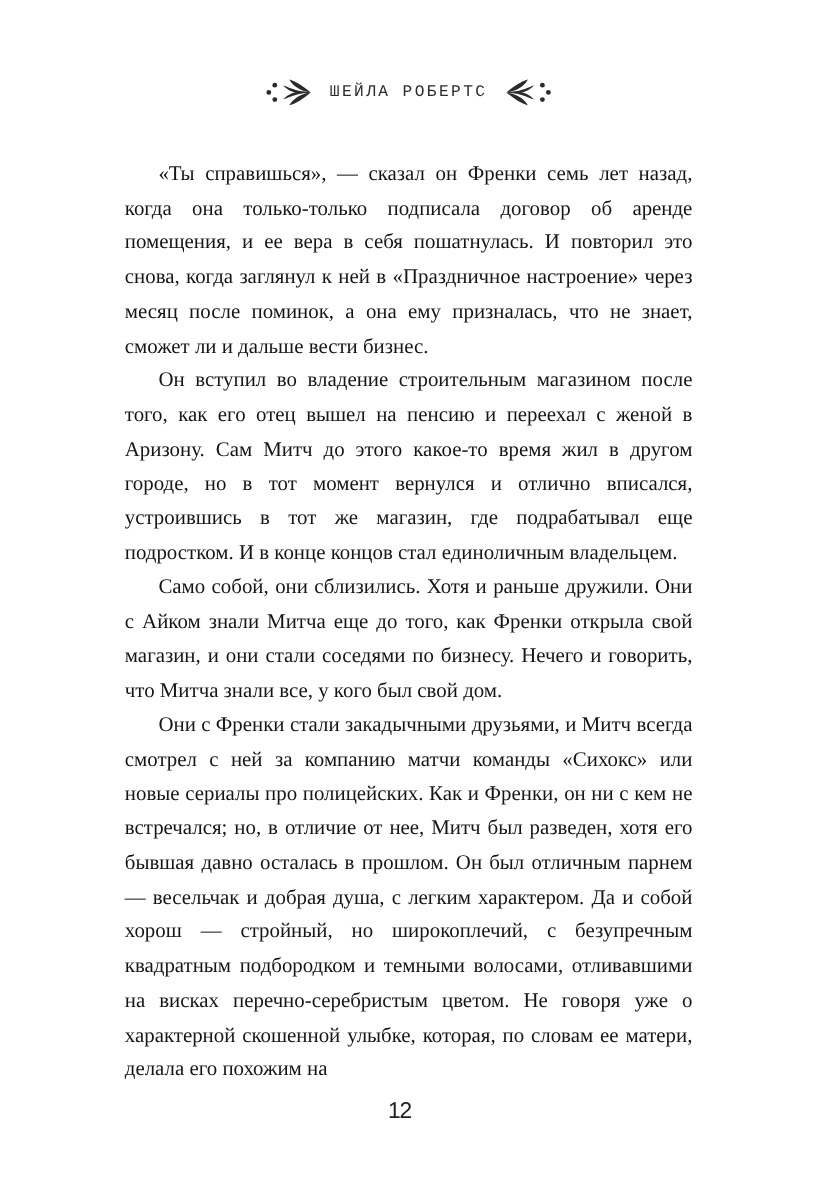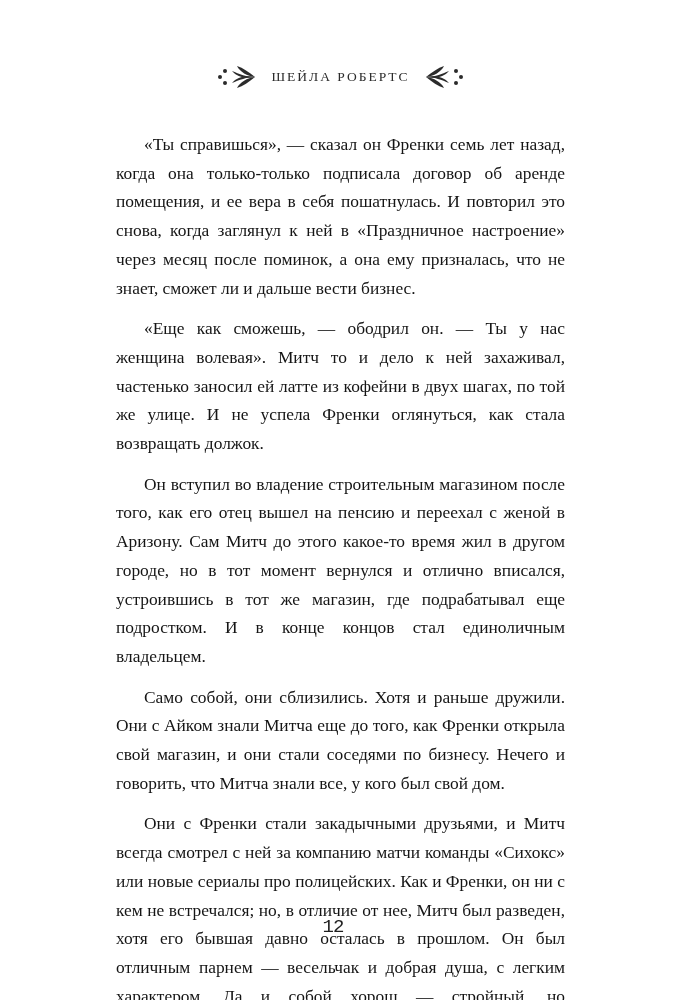--- a/index.html
+++ b/index.html
@@ -28,52 +28,52 @@
     justify-content: center;
     gap: 14px;
     margin-bottom: 38px;
     height: 30px;
   }
   .running-head .title {
     font-size: 13.5px;
     letter-spacing: 2.0px;
     text-transform: uppercase;
     color: #2b2b2b;
-    font-family: Liberation Serif, serif;
+    font-family: Liberation Mono, monospace;
     white-space: nowrap;
   }
   .ornament {
     display: inline-block;
     line-height: 0;
   }
   .ornament svg {
     display: block;
   }
   .body-text {
     font-size: 17.4px;
     line-height: 28.7px;
     text-align: justify;
     text-justify: inter-word;
     color: #151515;
     hyphens: manual;
   }
   .body-text p {
-    margin: 12px;
+    margin: 0;
     text-indent: 28px;
   }
   .folio {
     position: absolute;
     left: 0;
     right: 15px;
     bottom: 62px;
     text-align: center;
     font-size: 19px;
     letter-spacing: -1px;
     color: #1f1f1f;
-    font-family: Liberation Mono, monospace;
+    font-family: Liberation Sans, sans-serif;
   }
 </style>
 </head>
 <body>
 
 <div class="page">
 
   <div class="running-head">
     <span class="ornament">
       <svg width="42" height="22" viewBox="0 0 42 22">
@@ -99,21 +99,20 @@
           <circle cx="10" cy="5" r="2"></circle>
           <circle cx="5" cy="11" r="2"></circle>
           <circle cx="10" cy="17" r="2"></circle>
         </g>
       </svg>
     </span>
   </div>
 
   <div class="body-text">
     <p>«Ты справишься», — сказал он Френки семь лет назад, когда она только-только подписала договор об аренде помещения, и ее вера в себя пошатнулась. И повторил это снова, когда заглянул к ней в «Праздничное настроение» через месяц после поминок, а она ему призналась, что не знает, сможет ли и дальше вести бизнес.</p>
-    <p>«Еще как сможешь, — ободрил он. — Ты у нас женщина волевая». Митч то и дело к ней захаживал, частенько заносил ей латте из кофейни в двух шагах, по той же улице. И не успела Френки оглянуться, как стала возвращать должок.</p>
     <p>Он вступил во владение строительным магазином после того, как его отец вышел на пенсию и переехал с женой в Аризону. Сам Митч до этого какое-то время жил в другом городе, но в тот момент вернулся и отлично вписался, устроившись в тот же магазин, где подрабатывал еще подростком. И в конце концов стал единоличным владельцем.</p>
     <p>Само собой, они сблизились. Хотя и раньше дружили. Они с Айком знали Митча еще до того, как Френки открыла свой магазин, и они стали соседями по бизнесу. Нечего и говорить, что Митча знали все, у кого был свой дом.</p>
     <p>Они с Френки стали закадычными друзьями, и Митч всегда смотрел с ней за компанию матчи команды «Сихокс» или новые сериалы про полицейских. Как и Френки, он ни с кем не встречался; но, в отличие от нее, Митч был разведен, хотя его бывшая давно осталась в прошлом. Он был отличным парнем — весельчак и добрая душа, с легким характером. Да и собой хорош — стройный, но широкоплечий, с безупречным квадратным подбородком и темными волосами, отливавшими на висках перечно-серебристым цветом. Не говоря уже о характерной скошенной улыбке, которая, по словам ее матери, делала его похожим на</p>
   </div>
 
   <div class="folio">12</div>
 
 </div>
 
 </body></html>

